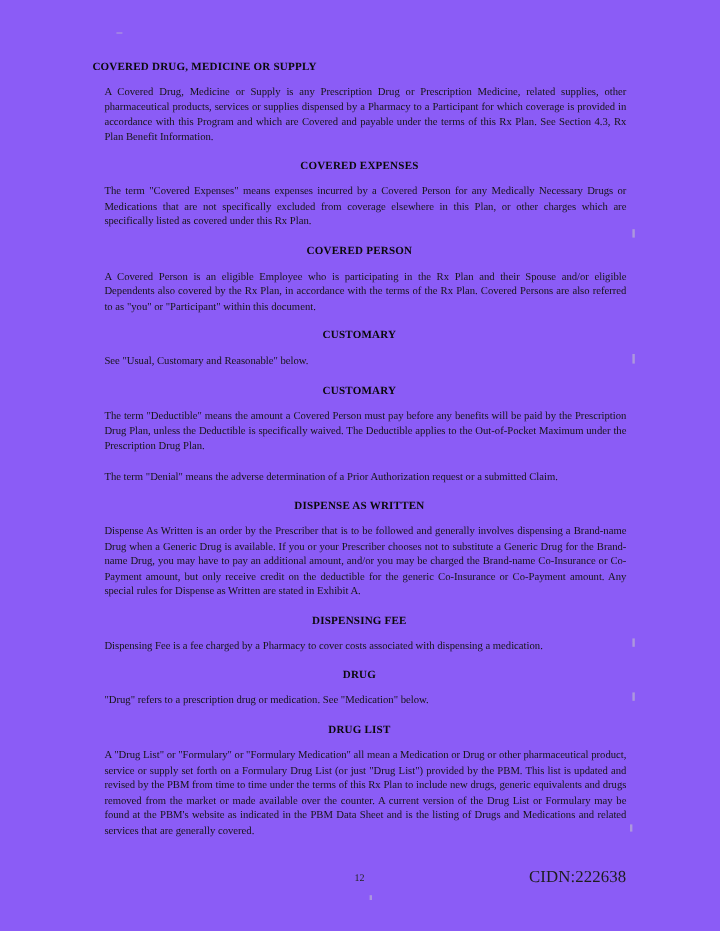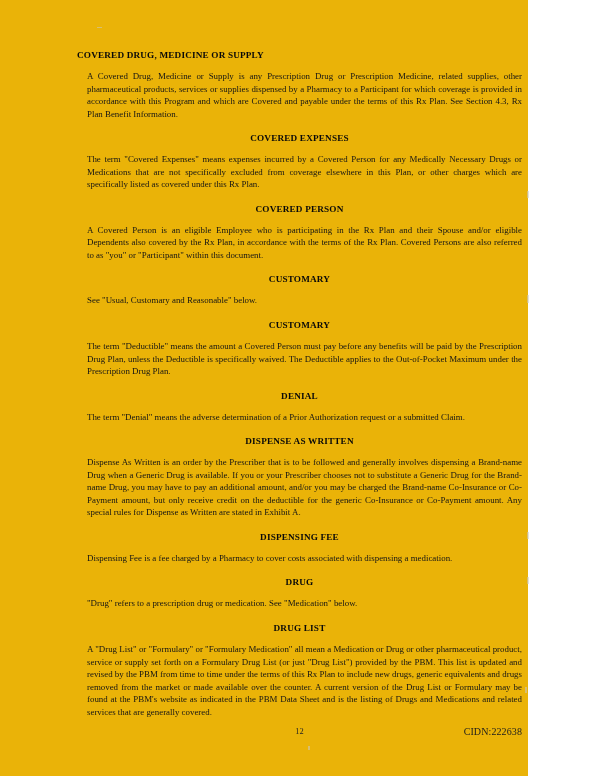--- a/index.html
+++ b/index.html
@@ -10,23 +10,23 @@
   body {
     width: 600px;
     height: 776px;
     overflow: hidden;
     font-family: "Liberation Serif", "DejaVu Serif", serif;
     color: #111111;
   }
 
   .page {
     position: relative;
-    width: 528px;
+    width: 600px;
     height: 776px;
-    background: #eab308;
+    background: #8b5cf6;
     box-sizing: border-box;
   }
 
   
   .speck {
     position: absolute;
     background: #c9c9c9;
     opacity: .55;
   }
 
@@ -78,21 +78,21 @@
     width: 445px;
     text-align: center;
     font-size: 8.4px;
     line-height: 11px;
     color: #242424;
   }
   .doc-id {
     position: absolute;
     right: 0;
     top: 0;
-    font-size: 10px;
+    font-size: 14px;
     line-height: 11px;
     letter-spacing: .1px;
     color: #1d1d1d;
   }
 </style>
 </head>
 <body>
 
 <div class="page">
 
@@ -125,21 +125,20 @@
       <h2 class="heading">CUSTOMARY</h2>
       <p class="body-text">See "Usual, Customary and Reasonable" below.</p>
     </div>
 
     <div class="section">
       <h2 class="heading">CUSTOMARY</h2>
       <p class="body-text">The term "Deductible" means the amount a Covered Person must pay before any benefits will be paid by the Prescription Drug Plan, unless the Deductible is specifically waived. The Deductible applies to the Out-of-Pocket Maximum under the Prescription Drug Plan.</p>
     </div>
 
     <div class="section">
-      <h2 class="heading">DENIAL</h2>
       <p class="body-text">The term "Denial" means the adverse determination of a Prior Authorization request or a submitted Claim.</p>
     </div>
 
     <div class="section">
       <h2 class="heading">DISPENSE AS WRITTEN</h2>
       <p class="body-text">Dispense As Written is an order by the Prescriber that is to be followed and generally involves dispensing a Brand-name Drug when a Generic Drug is available. If you or your Prescriber chooses not to substitute a Generic Drug for the Brand-name Drug, you may have to pay an additional amount, and/or you may be charged the Brand-name Co-Insurance or Co-Payment amount, but only receive credit on the deductible for the generic Co-Insurance or Co-Payment amount. Any special rules for Dispense as Written are stated in Exhibit A.</p>
     </div>
 
     <div class="section">
       <h2 class="heading">DISPENSING FEE</h2>

